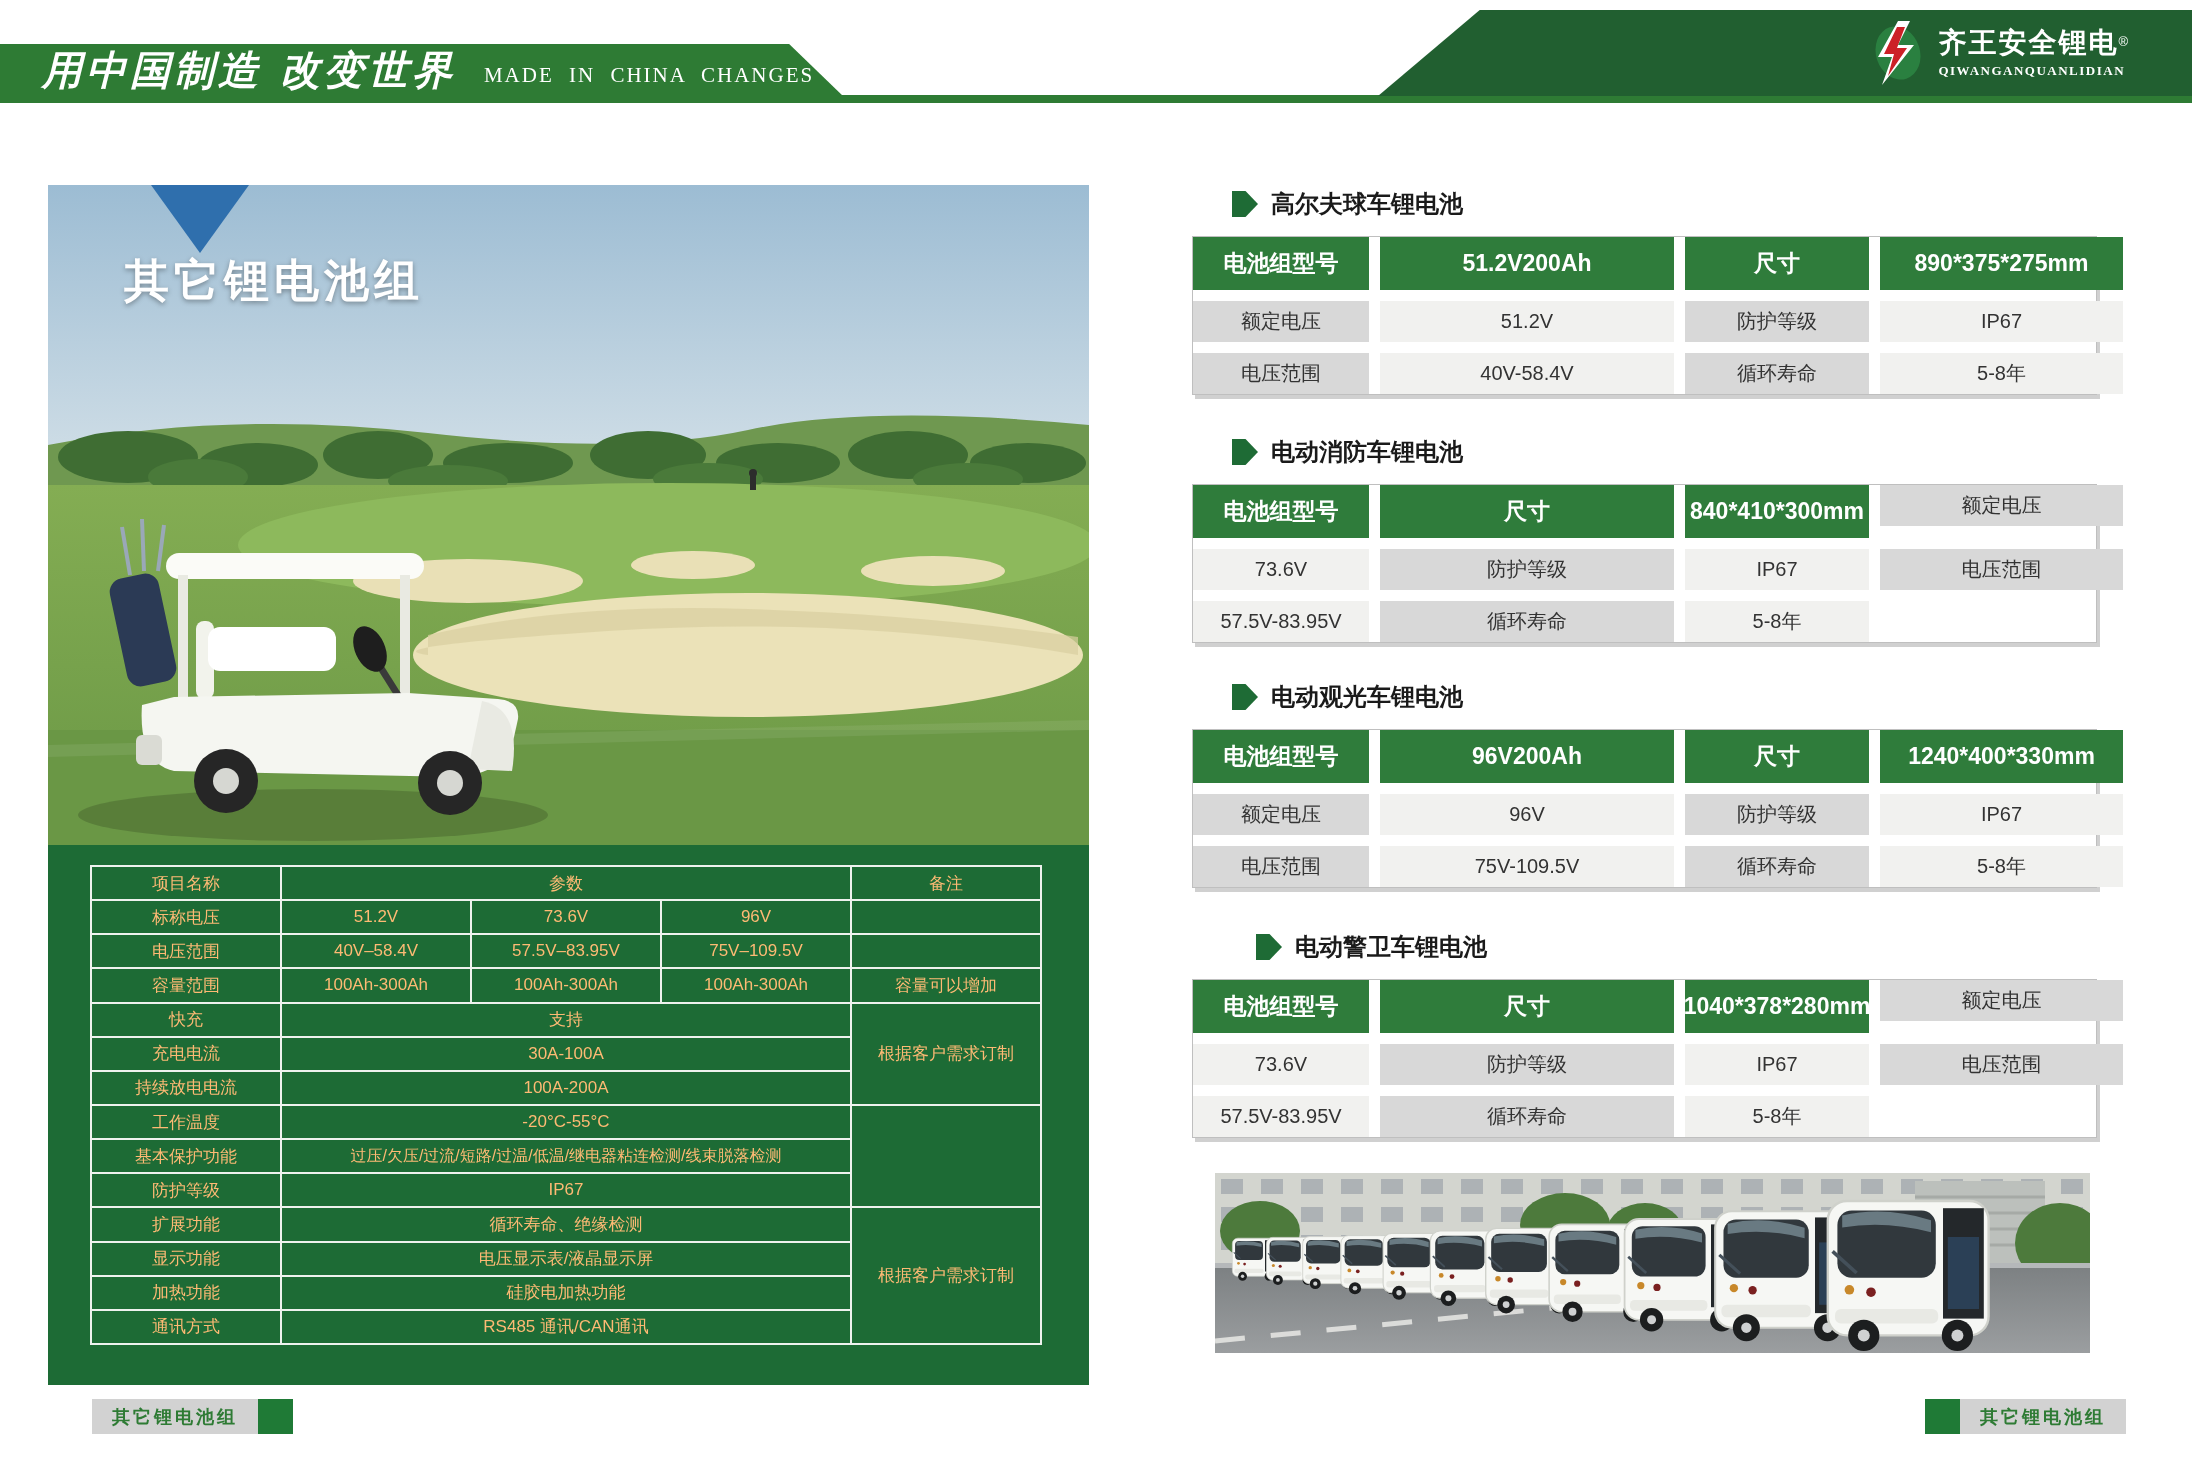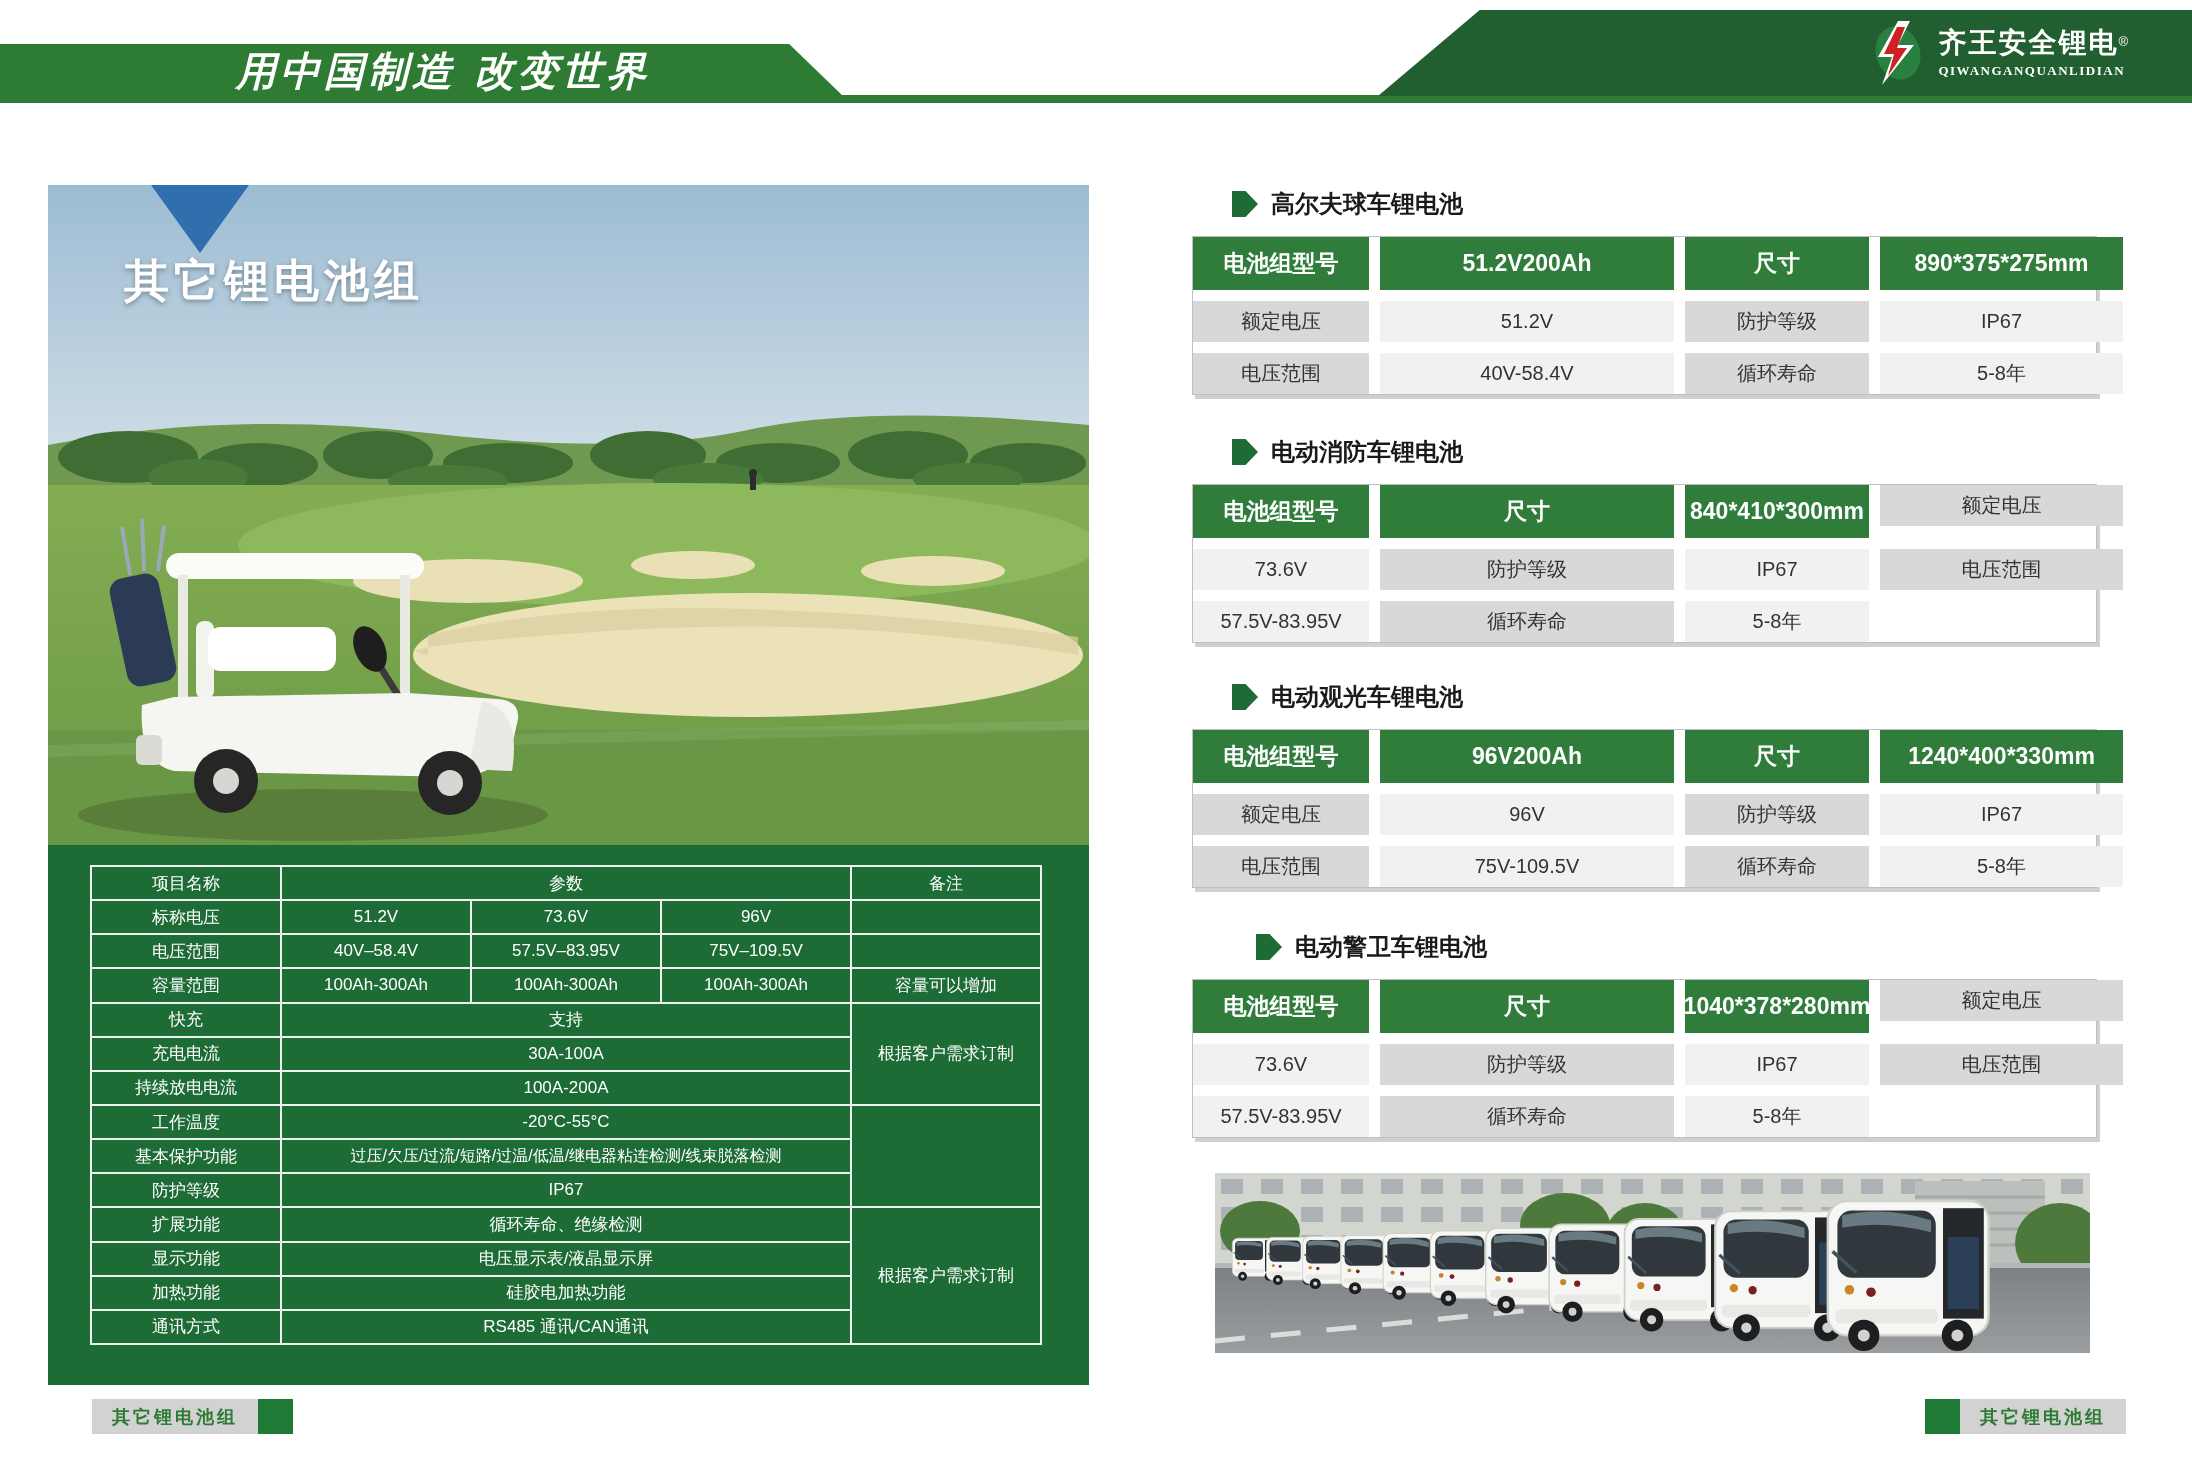--- a/index.html
+++ b/index.html
@@ -3,21 +3,21 @@
 <meta charset="utf-8">
 <style>
   html,body{margin:0;padding:0;background:#ffffff;}
   body{width:2192px;height:1468px;position:relative;overflow:hidden;
        font-family:"Liberation Sans",sans-serif;}
 
   
   .banner-underline{position:absolute;left:0;top:95px;width:2192px;height:8px;background:#2e7b34;}
   .ribbon{position:absolute;left:0;top:44px;width:844px;height:53px;background:#2e7b34;
           clip-path:polygon(0 0,93.5% 0,100% 100%,0 100%);
-          display:flex;align-items:center;padding-left:42px;box-sizing:border-box;gap:28px;color:#fff;flex-direction:column;}
+          display:flex;align-items:center;padding-left:42px;box-sizing:border-box;gap:28px;color:#fff;}
   .slogan-cn{font-family:"DejaVu Serif",serif;font-weight:bold;font-style:italic;
              font-size:40px;letter-spacing:4px;white-space:nowrap;}
   .slogan-en{font-family:"Liberation Serif",serif;font-size:21px;letter-spacing:2px;
              word-spacing:8px;white-space:nowrap;padding-top:10px;}
   .logo-panel{position:absolute;left:1378px;top:10px;width:814px;height:86px;background:#215f30;
               clip-path:polygon(12.5% 0,100% 0,100% 100%,0 100%);
               display:flex;align-items:center;justify-content:flex-end;
               padding-right:64px;box-sizing:border-box;gap:14px;}
   .brand-text{display:flex;flex-direction:column;line-height:1.15;color:#fff;}
   .brand-cn{font-size:28px;font-weight:bold;letter-spacing:2px;white-space:nowrap;}
@@ -30,21 +30,21 @@
   .photo-wrap{position:absolute;left:0;top:0;width:1041px;height:660px;overflow:hidden;}
   .photo-wrap svg{display:block;}
   .blue-tri{position:absolute;left:103px;top:0;width:0;height:0;
             border-left:49px solid transparent;border-right:49px solid transparent;
             border-top:68px solid #2f6fad;}
   .panel-title{position:absolute;left:76px;top:66px;font-size:45px;font-weight:bold;color:#ffffff;
                letter-spacing:5px;text-shadow:0 2px 5px rgba(0,0,0,.35);white-space:nowrap;}
 
   
   .spec-table{position:absolute;left:42px;top:680px;width:952px;height:480px;
-              border-collapse:collapse;table-layout:fixed;color:#ffffff;text-align:center;}
+              border-collapse:collapse;table-layout:fixed;color:#fdba74;text-align:center;}
   .spec-table td{border:2px solid #eef2ee;font-size:17px;font-weight:normal;padding:0 4px;
                  overflow:hidden;white-space:nowrap;}
   .spec-table td.small{font-size:16px;letter-spacing:0;}
 
   
   .section-heading{position:absolute;left:1192px;display:flex;align-items:center;gap:13px;
                    font-size:24px;font-weight:bold;color:#1a1a1a;white-space:nowrap;margin-left:40px;}
   .arrow-icon{width:26px;height:26px;background:#1e6b35;flex:0 0 auto;
               clip-path:polygon(0 0,52% 0,100% 50%,52% 100%,0 100%);}
   .battery-card{position:absolute;left:1192px;width:903px;

